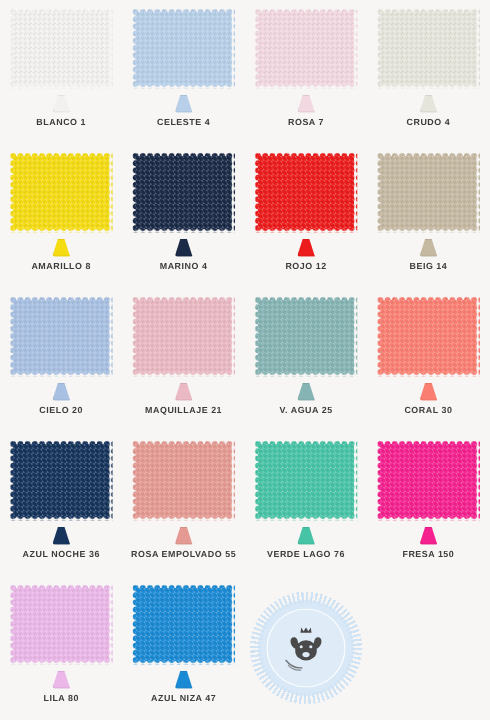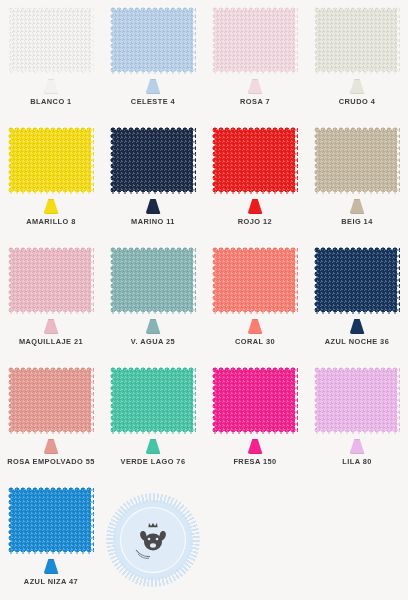--- a/index.html
+++ b/index.html
@@ -173,37 +173,45 @@
       </div>
       <div class="garment-icon" style="background-color: rgb(245, 220, 18);"></div>
       <div class="swatch-label">AMARILLO 8</div>
     </div>
     <div class="swatch-cell">
       <div class="fabric-wrap">
         <div class="fabric" style="background-color: rgb(27, 42, 71);"></div>
         <div class="fabric-core" style="background-color: rgb(27, 42, 71);"></div>
       </div>
       <div class="garment-icon" style="background-color: rgb(27, 42, 71);"></div>
-      <div class="swatch-label">MARINO 11</div>
+      <div class="swatch-label">MARINO 4</div>
     </div>
     <div class="swatch-cell">
       <div class="fabric-wrap">
         <div class="fabric" style="background-color: rgb(236, 28, 28);"></div>
         <div class="fabric-core" style="background-color: rgb(236, 28, 28);"></div>
       </div>
       <div class="garment-icon" style="background-color: rgb(236, 28, 28);"></div>
       <div class="swatch-label">ROJO 12</div>
     </div>
     <div class="swatch-cell">
       <div class="fabric-wrap">
         <div class="fabric" style="background-color: rgb(197, 185, 162);"></div>
         <div class="fabric-core" style="background-color: rgb(197, 185, 162);"></div>
       </div>
       <div class="garment-icon" style="background-color: rgb(197, 185, 162);"></div>
       <div class="swatch-label">BEIG 14</div>
+    </div>
+    <div class="swatch-cell">
+      <div class="fabric-wrap">
+        <div class="fabric" style="background-color: rgb(168, 192, 226);"></div>
+        <div class="fabric-core" style="background-color: rgb(168, 192, 226);"></div>
+      </div>
+      <div class="garment-icon" style="background-color: rgb(168, 192, 226);"></div>
+      <div class="swatch-label">CIELO 20</div>
     </div>
     <div class="swatch-cell">
       <div class="fabric-wrap">
         <div class="fabric" style="background-color: rgb(234, 185, 195);"></div>
         <div class="fabric-core" style="background-color: rgb(234, 185, 195);"></div>
       </div>
       <div class="garment-icon" style="background-color: rgb(234, 185, 195);"></div>
       <div class="swatch-label">MAQUILLAJE 21</div>
     </div>
     <div class="swatch-cell">

